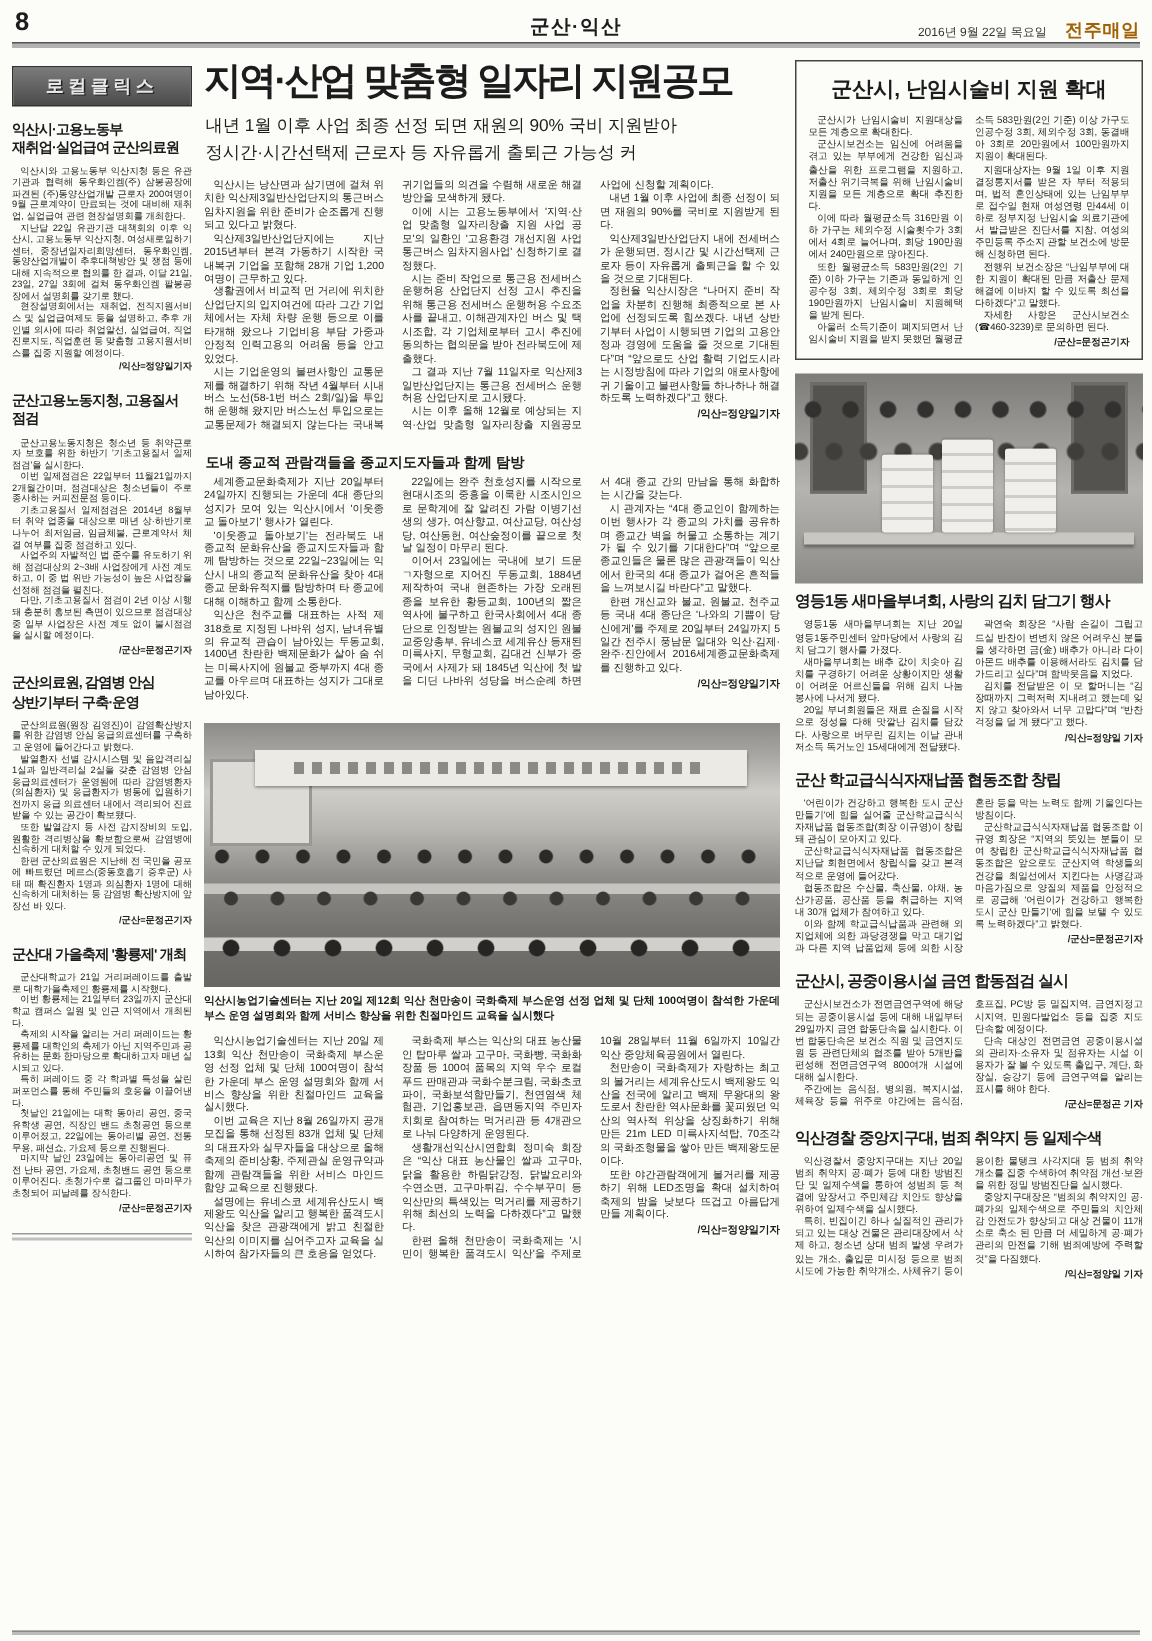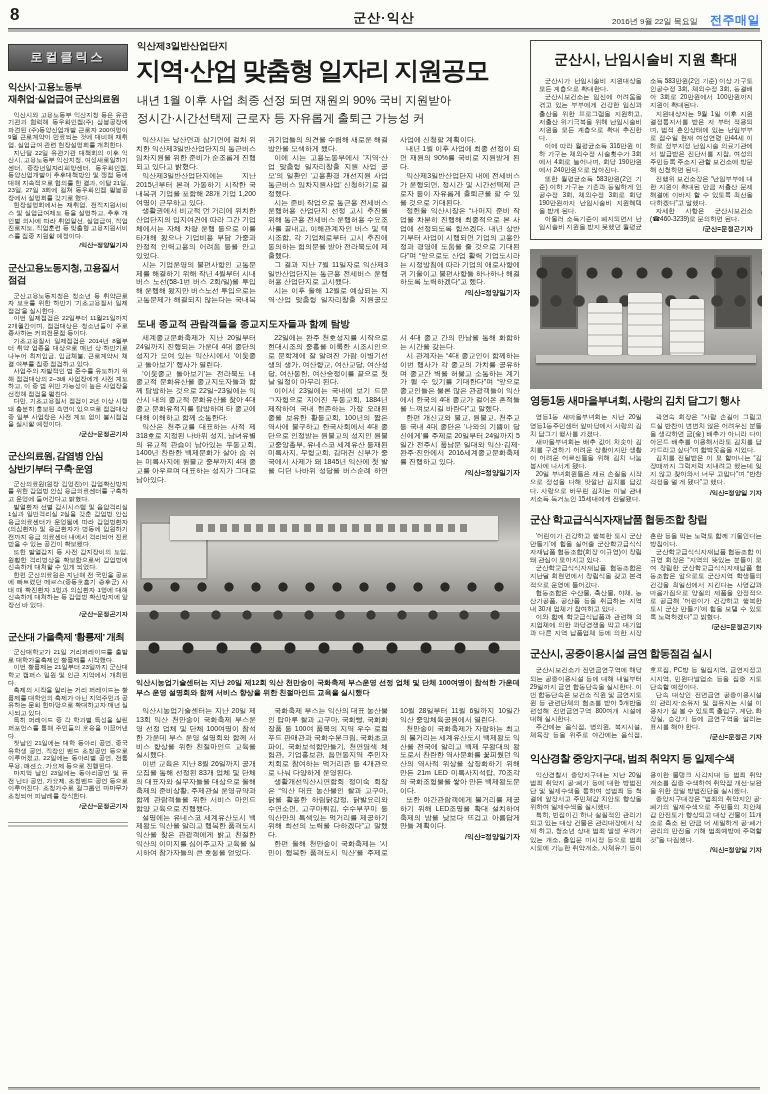--- a/index.html
+++ b/index.html
@@ -5,21 +5,21 @@
 <style>
   html,body{margin:0;padding:0;background:#9a9a9a;}
   .page{position:relative;width:768px;height:1094px;margin:0 auto;background:#fcfcf9;
         font-family:"Liberation Sans","DejaVu Sans",sans-serif;color:#1c1c1c;overflow:hidden;}
 
   
   .masthead{position:absolute;top:5px;left:8px;right:8px;height:22px;}
   .page-num{position:absolute;left:2px;top:0;font-size:17px;font-weight:bold;}
   .section{position:absolute;left:50%;transform:translateX(-50%);top:4px;font-size:13px;font-weight:bold;letter-spacing:1px;}
   .mast-right{position:absolute;right:0;top:7px;font-size:8px;color:#333;white-space:nowrap;}
-  .paper{font-size:12px;font-weight:bold;color:#3b82f6;margin-left:10px;letter-spacing:0.5px;}
+  .paper{font-size:12px;font-weight:bold;color:#a16207;margin-left:10px;letter-spacing:0.5px;}
   .mast-rule{position:absolute;top:28px;left:8px;right:8px;height:3px;background:#b3b3b3;border-top:1px solid #555;}
 
   
   p{margin:0;text-indent:0.9em;}
   .byline{text-align:right;font-weight:bold;margin-top:2px;text-indent:0;}
   .kicker{font-weight:bold;margin:0 0 3px 1px;}
 
   
   .leftcol{position:absolute;left:8px;top:40px;width:120px;bottom:8px;overflow:hidden;}
   .logo-box{background:linear-gradient(180deg,#7b7b7b,#4b4b4b);border:1px solid #333;color:#e6e6e6;
@@ -165,21 +165,20 @@
         <div class="byline">/군산=문정곤기자</div>
       </div>
     </section>
 
     <div class="endrule"></div>
   </aside>
 
   <main class="centercol">
 
     <article class="art">
-      <div class="kicker kicker1">익산제3일반산업단지</div>
       <h1 class="headline1">지역·산업 맞춤형 일자리 지원공모</h1>
       <div class="subhead">내년 1월 이후 사업 최종 선정 되면 재원의 90% 국비 지원받아
 정시간·시간선택제 근로자 등 자유롭게 출퇴근 가능성 커</div>
       <div class="cols3">
         <div>
             <p>익산시는 낭산면과 삼기면에 걸쳐 위치한 익산제3일반산업단지의 통근버스 임차지원을 위한 준비가 순조롭게 진행되고 있다고 밝혔다.</p>
             <p>익산제3일반산업단지에는 지난 2015년부터 본격 가동하기 시작한 국내복귀 기업을 포함해 28개 기업 1,200여명이 근무하고 있다.</p>
             <p>생활권에서 비교적 먼 거리에 위치한 산업단지의 입지여건에 따라 그간 기업체에서는 자체 차량 운행 등으로 이를 타개해 왔으나 기업비용 부담 가중과 안정적 인력고용의 어려움 등을 안고 있었다.</p>
             <p>시는 기업운영의 불편사항인 교통문제를 해결하기 위해 작년 4월부터 시내버스 노선(58-1번 버스 2회/일)을 투입해 운행해 왔지만 버스노선 투입으로는 교통문제가 해결되지 않는다는 국내복귀기업들의 의견을 수렴해 새로운 해결방안을 모색하게 됐다.</p>
             <p>이에 시는 고용노동부에서 '지역·산업 맞춤형 일자리창출 지원 사업 공모'의 일환인 '고용환경 개선지원 사업 통근버스 임차지원사업' 신청하기로 결정했다.</p>

